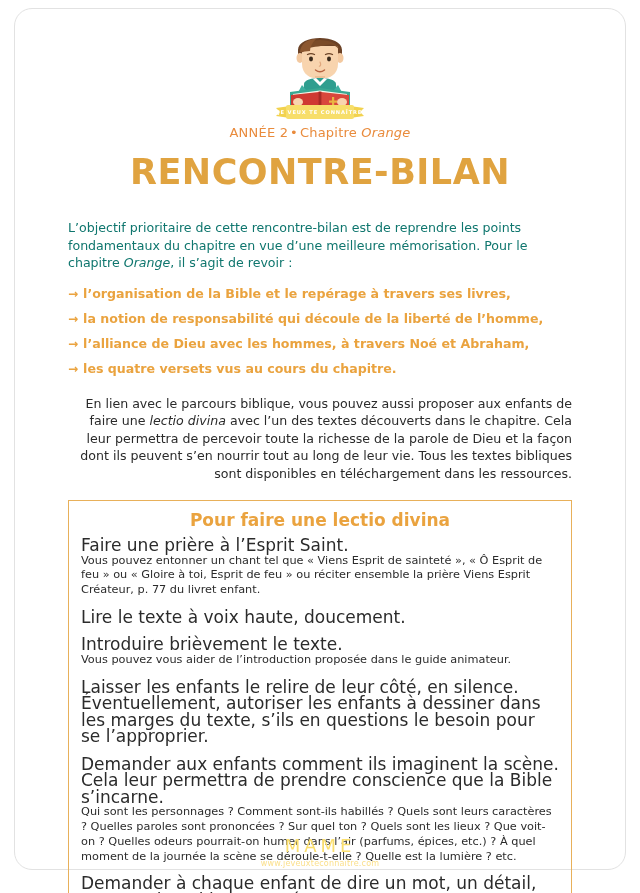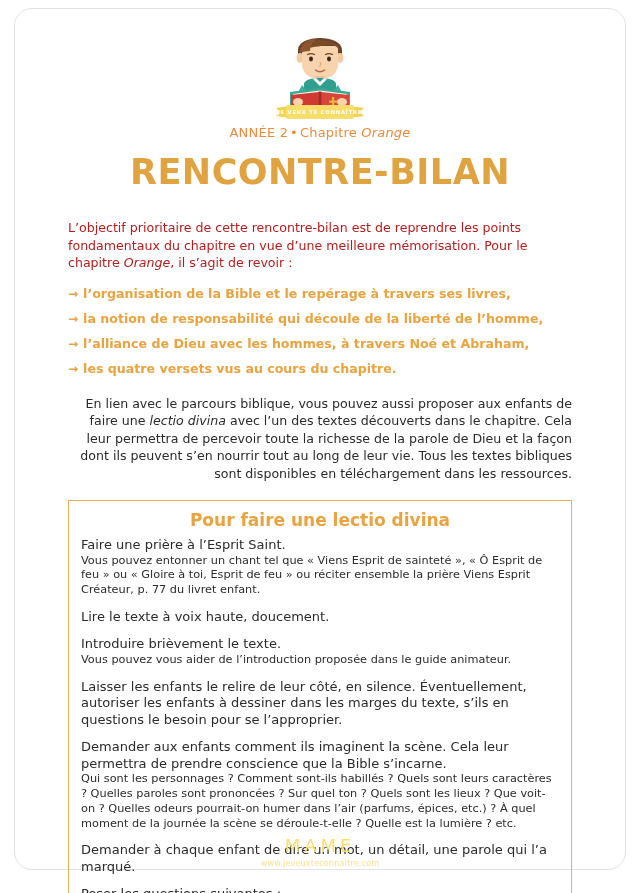--- a/index.html
+++ b/index.html
@@ -73,21 +73,21 @@
     color: #e0a340;
     letter-spacing: 0.5px;
     margin: 12px 0 0 0;
     font-family: "DejaVu Sans", sans-serif;
   }
 
   
   .intro-para {
     font-size: 12.6px;
     line-height: 17.5px;
-    color: #b91c1c;
+    color: #0f766e;
     margin-top: 27px;
     text-align: left;
   }
   .intro-para .ital { font-style: italic; }
 
   .bullets {
     margin-top: 13px;
   }
   .bullet-row {
     font-size: 12.6px;
@@ -125,21 +125,21 @@
     color: #eaa33f;
     font-weight: bold;
     font-size: 17px;
     margin-bottom: 7px;
   }
   .step {
     margin-bottom: 11px;
   }
   .step:last-child { margin-bottom: 0; }
   .step-title {
-    font-size: 13px;
+    font-size: 17px;
     line-height: 16.5px;
     color: #2b2b2b;
   }
   .step-note {
     font-size: 11.3px;
     line-height: 14.8px;
     color: #2b2b2b;
   }
 
   

